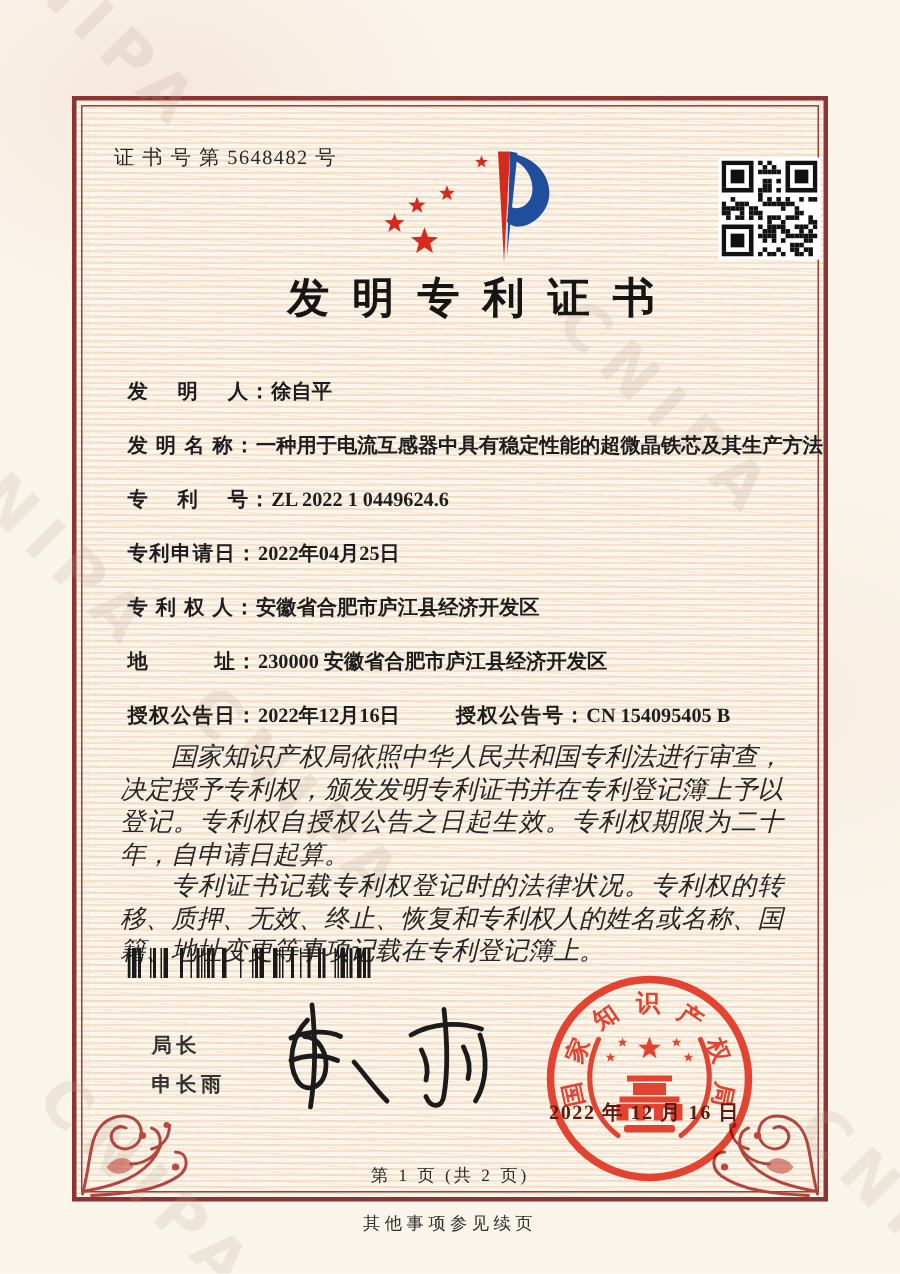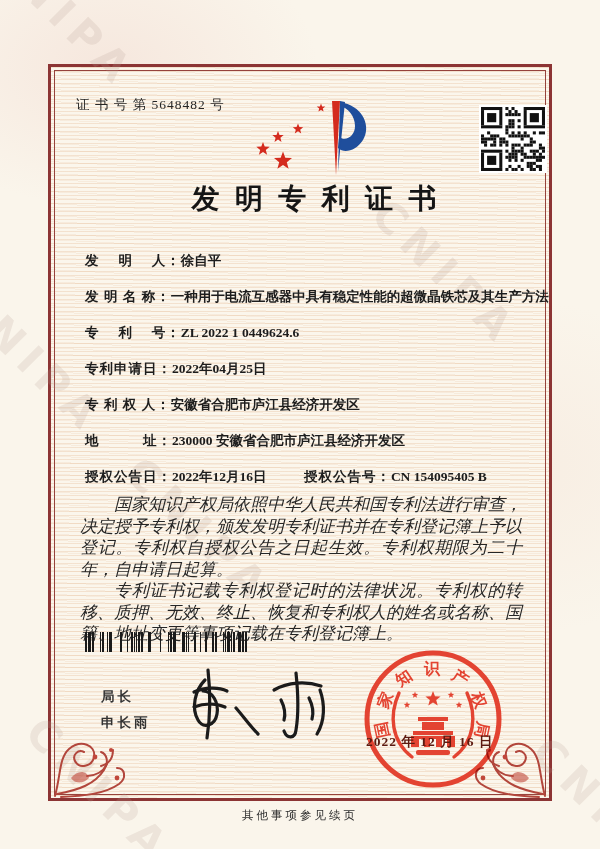--- a/index.html
+++ b/index.html
@@ -384,16 +384,17 @@
           <span class="char" style="left: 16.6408px; top: 43.2697px; transform: rotate(-68deg);">家</span>
           <span class="char" style="left: 35.0404px; top: 20.5481px; transform: rotate(-34deg);">知</span>
           <span class="char" style="left: 63px; top: 12px; transform: rotate(0deg);">识</span>
           <span class="char" style="left: 90.9596px; top: 20.5481px; transform: rotate(34deg);">产</span>
           <span class="char" style="left: 109.359px; top: 43.2697px; transform: rotate(68deg);">权</span>
           <span class="char" style="left: 111.907px; top: 72.3956px; transform: rotate(102deg);">局</span>
         </div>
     </div>
     <div class="seal-date">2022 年 12 月 16 日</div>
 
+    <div class="page-info">第 1 页 (共 2 页)</div>
     <div class="footer-note">其他事项参见续页</div>
 
   </div>
 </div>
 
 </body></html>

